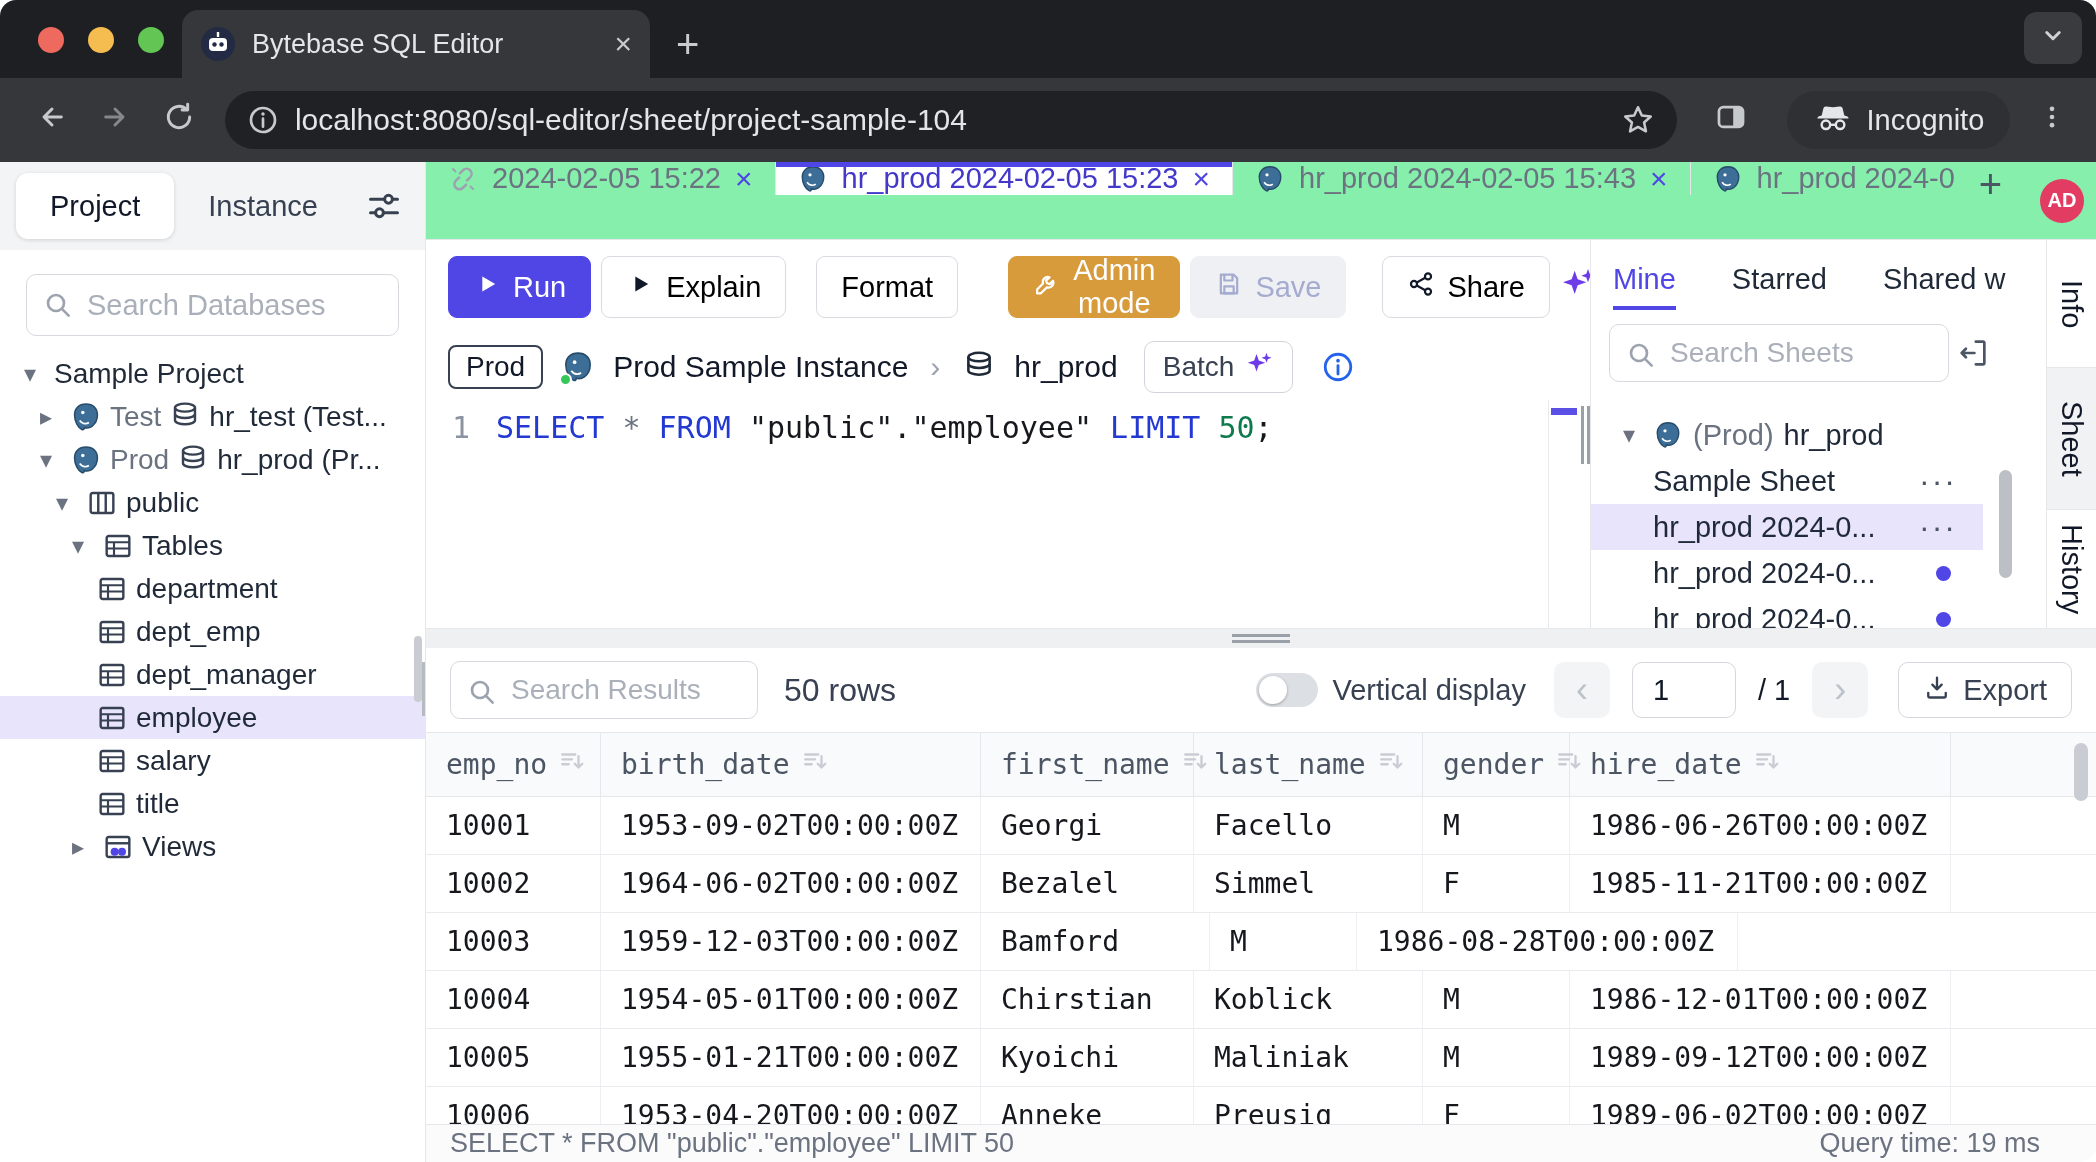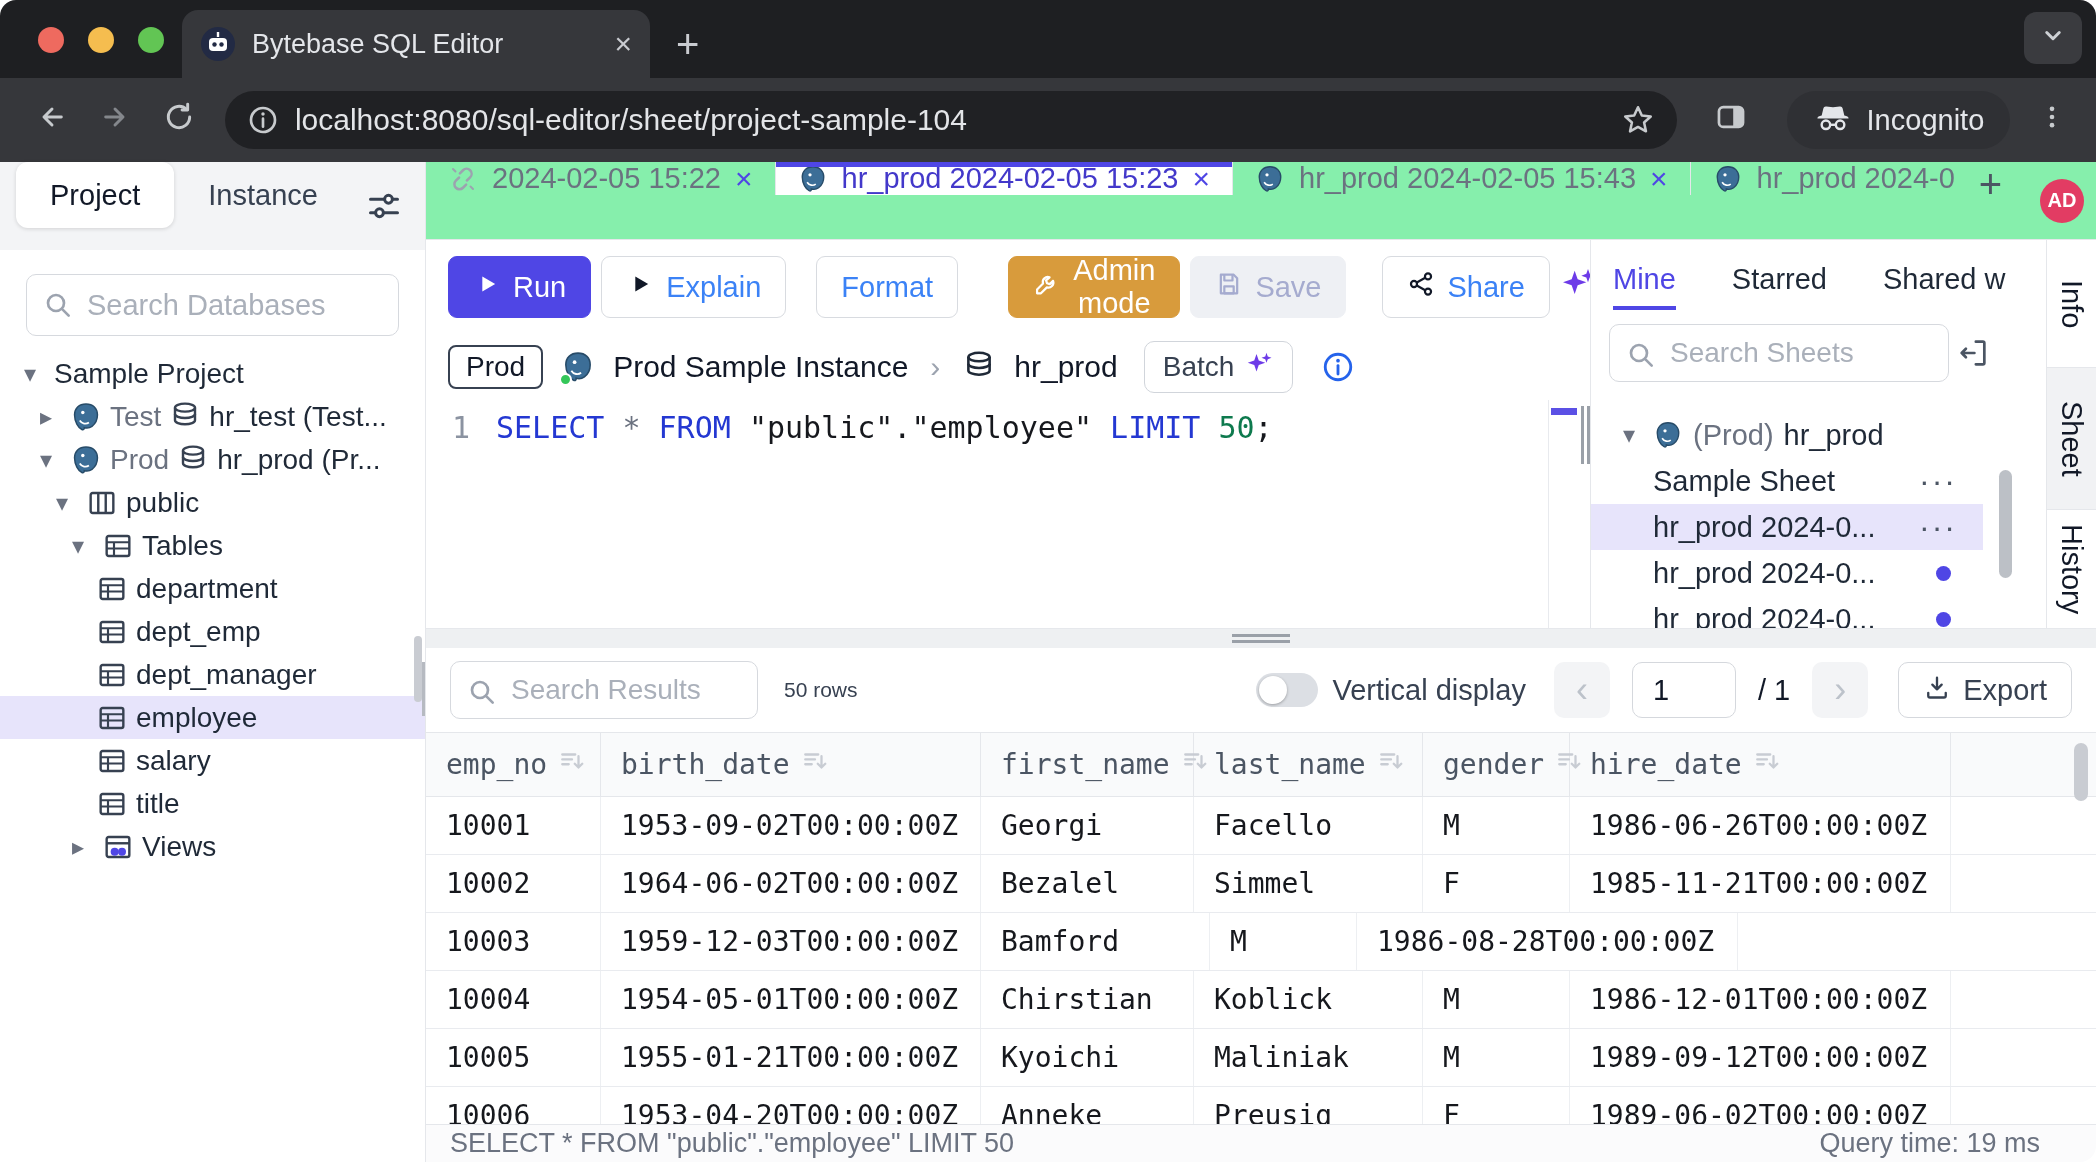--- a/index.html
+++ b/index.html
@@ -35,21 +35,21 @@
   .incog { margin-left:20px; height:58px; border-radius:29px; background:#2f3034; display:flex; align-items:center; gap:14px; padding:0 26px; color:#e4e6ea; font-size:29px; }
   .incog svg { width:40px; height:34px; color:#e4e6ea; }
   .kebab { margin-left:14px; width:40px; height:56px; display:flex; align-items:center; justify-content:center; color:#c7cacd; }
   .kebab svg{width:28px;height:28px}
 
   
   .app { position:absolute; top:162px; left:0; right:0; bottom:0; display:flex; }
 
   
   .sidebar { width:426px; flex:0 0 auto; border-right:1px solid #e5e7eb; position:relative; background:#fff; }
-  .side-head { height:88px; background:#f3f4f6; display:flex; padding:0 16px; position:relative; }
+  .side-head { height:88px; background:#f3f4f6; display:flex; align-items:center; padding:0 16px; position:relative; }
   .seg-tab { height:66px; display:flex; align-items:center; padding:0 34px; border-radius:12px; font-size:29px; color:#374151; }
   .seg-tab.active { background:#fff; box-shadow:0 1px 4px rgba(0,0,0,.14); color:#111827; }
   .side-filter { position:absolute; right:22px; top:26px; width:38px; height:36px; color:#374151; }
   .side-filter svg{width:38px;height:36px}
   .side-search { margin:24px 26px 0 26px; position:relative; }
   .side-search input, .rp-search input, .res-search input {
     width:100%; height:62px; border:1px solid #d6d9de; border-radius:10px; background:#fff;
     font:inherit; font-size:29px; color:#1f2937; padding-left:60px; outline:none; }
   .side-search input::placeholder, .rp-search input::placeholder, .res-search input::placeholder { color:#aab0ba; }
   .in-search-ic { position:absolute; left:16px; top:15px; width:32px; height:32px; color:#9ca3af; }
@@ -78,21 +78,21 @@
   .etab-close { color:#4f46e5; font-size:30px; line-height:1; }
   .etab.clipped { width:268px; overflow:hidden; border-right:none; }
   .tab-plus { width:64px; display:flex; align-items:center; justify-content:center; font-size:40px; color:#4b5563; font-weight:300; }
   .avatar { width:44px; height:44px; border-radius:50%; background:#e23c63; color:#fff; font-size:20px; font-weight:bold; display:flex; align-items:center; justify-content:center; align-self:center; margin:0 12px 0 auto; }
 
   
   .upper { height:388px; display:flex; min-width:0; position:relative; }
   .editor { width:1164px; flex:0 0 auto; display:flex; flex-direction:column; background:#fff; }
 
   .ed-toolbar { height:94px; display:flex; align-items:center; padding-left:22px; }
-  .btn { height:62px; border-radius:9px; display:flex; align-items:center; gap:12px; padding:0 24px; font-size:29px; border:1px solid #d8dbe0; background:#fff; color:#3b82f6; }
+  .btn { height:62px; border-radius:9px; display:flex; align-items:center; gap:12px; padding:0 24px; font-size:29px; border:1px solid #d8dbe0; background:#fff; color:#000000; }
   .btn svg { width:28px; height:28px; }
   .btn.run { background:#4f46e5; border-color:#4f46e5; color:#fff; margin-right:10px; }
   .btn.explain { margin-right:30px; }
   .btn.format { margin-right:50px; }
   .btn.admin { background:#d89b3c; border-color:#d89b3c; color:#fff; margin-right:10px; }
   .btn.save { background:#eef0f4; border-color:#eef0f4; color:#a5abcf; margin-right:36px; }
   .btn.share { margin-right:8px; }
   .sparkle-btn { width:56px; height:56px; display:flex; align-items:center; justify-content:center; color:#6d3be8; }
   .sparkle-btn svg { width:40px; height:40px; }
 
@@ -148,21 +148,21 @@
 
   
   .splitter { height:20px; background:#eef0f2; border-top:1px solid #e6e8ec; position:relative; }
   .h-grip { position:absolute; left:50%; top:5px; transform:translateX(-50%); width:58px; height:9px; border-top:3px solid #9aa0a8; border-bottom:3px solid #9aa0a8; }
 
   
   .results { flex:1; display:flex; flex-direction:column; background:#fff; min-height:0; }
   .res-toolbar { height:84px; display:flex; align-items:center; padding:0 24px; gap:0; }
   .res-search { width:308px; position:relative; }
   .res-search input { height:58px; font-size:28px; }
-  .rowcount { margin-left:26px; color:#374151; font-size:21px; }
+  .rowcount { margin-left:26px; color:#374151; font-size:32px; }
   .toggle-wrap { margin-left:auto; display:flex; align-items:center; gap:14px; }
   .toggle { width:62px; height:34px; border-radius:17px; background:#dcdfe4; position:relative; }
   .toggle .knob { position:absolute; left:3px; top:3px; width:28px; height:28px; border-radius:50%; background:#fff; box-shadow:0 1px 3px rgba(0,0,0,.3); }
   .toggle-label { color:#374151; font-size:29px; }
   .pg-btn { width:56px; height:56px; border-radius:10px; background:#f3f4f6; color:#bcc2ca; font-size:36px; display:flex; align-items:center; justify-content:center; margin-left:28px; }
   .pg-input { width:104px; height:56px; border:1px solid #d5d8dd; border-radius:10px; margin-left:22px; display:flex; align-items:center; }
   .pg-input input { width:100%; border:none; outline:none; font:inherit; font-size:29px; padding-left:20px; color:#111827; background:transparent; }
   .pg-total { margin-left:22px; color:#111827; font-size:29px; }
   .pg-next { margin-left:22px; }
   .export-btn { margin-left:30px; height:56px; border:1px solid #d5d8dd; border-radius:10px; display:flex; align-items:center; gap:12px; padding:0 24px; color:#374151; font-size:29px; background:#fff; }

